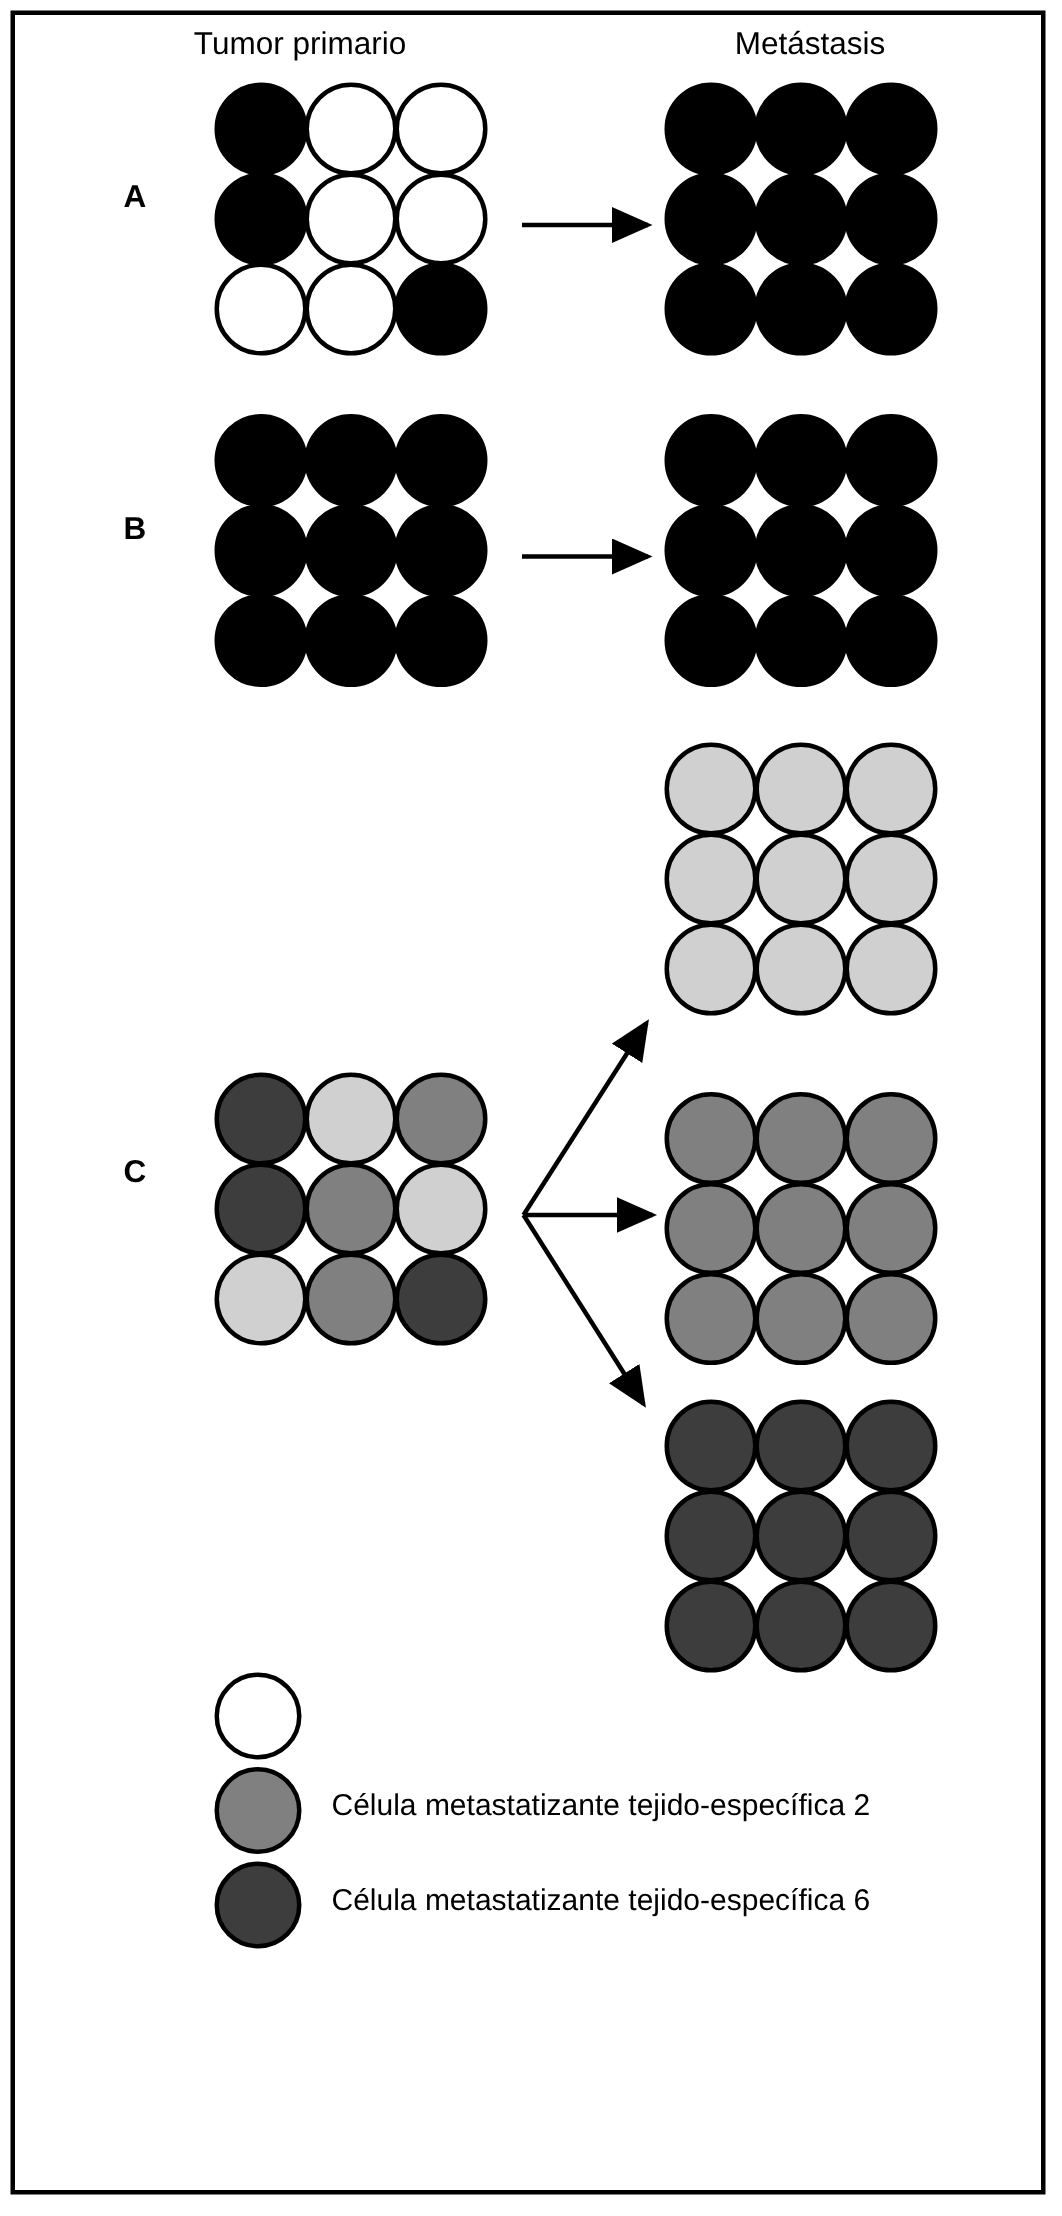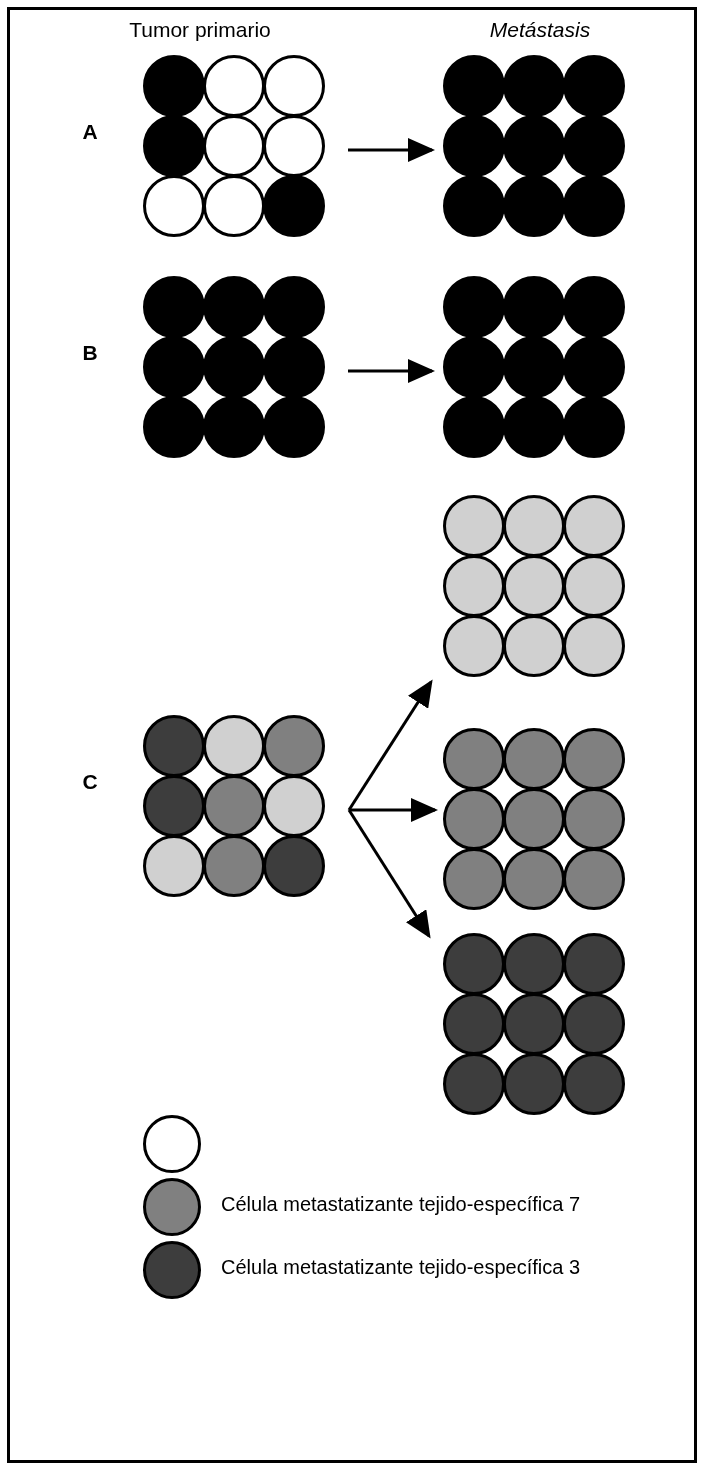--- a/index.html
+++ b/index.html
@@ -35,21 +35,21 @@
   
   .col-header {
     position: absolute;
     font-size: 21px;
     color: #000000;
     white-space: nowrap;
     text-align: center;
     line-height: 24px;
   }
   #header-primary { left: 60px; top: 8px; width: 260px; }
-  #header-metastasis { left: 400px; top: 8px; width: 260px; font-style: italic; }
+  #header-metastasis { left: 400px; top: 8px; width: 260px; }
 
   
   .panel-letter {
     position: absolute;
     font-size: 21px;
     font-weight: bold;
     color: #000000;
     width: 40px;
     text-align: center;
     line-height: 24px;
@@ -261,22 +261,22 @@
       <line x1="14" y1="160" x2="100" y2="160" stroke="#000000" stroke-width="3" marker-end="url(#ah-c)"></line>
       <line x1="14" y1="160" x2="94" y2="286" stroke="#000000" stroke-width="3" marker-end="url(#ah-c)"></line>
     </svg>
 
     <div id="legend">
         <div class="legend-row">
           <div class="legend-swatch" style="background: rgb(255, 255, 255);"></div>
         </div>
         <div class="legend-row">
           <div class="legend-swatch" style="background: rgb(128, 128, 128);"></div>
-          <div class="legend-label">Célula metastatizante tejido-específica 7</div>
+          <div class="legend-label">Célula metastatizante tejido-específica 2</div>
         </div>
         <div class="legend-row">
           <div class="legend-swatch" style="background: rgb(61, 61, 61);"></div>
-          <div class="legend-label">Célula metastatizante tejido-específica 3</div>
+          <div class="legend-label">Célula metastatizante tejido-específica 6</div>
         </div>
       </div>
 
   </div>
 </div>
 
 </body></html>

